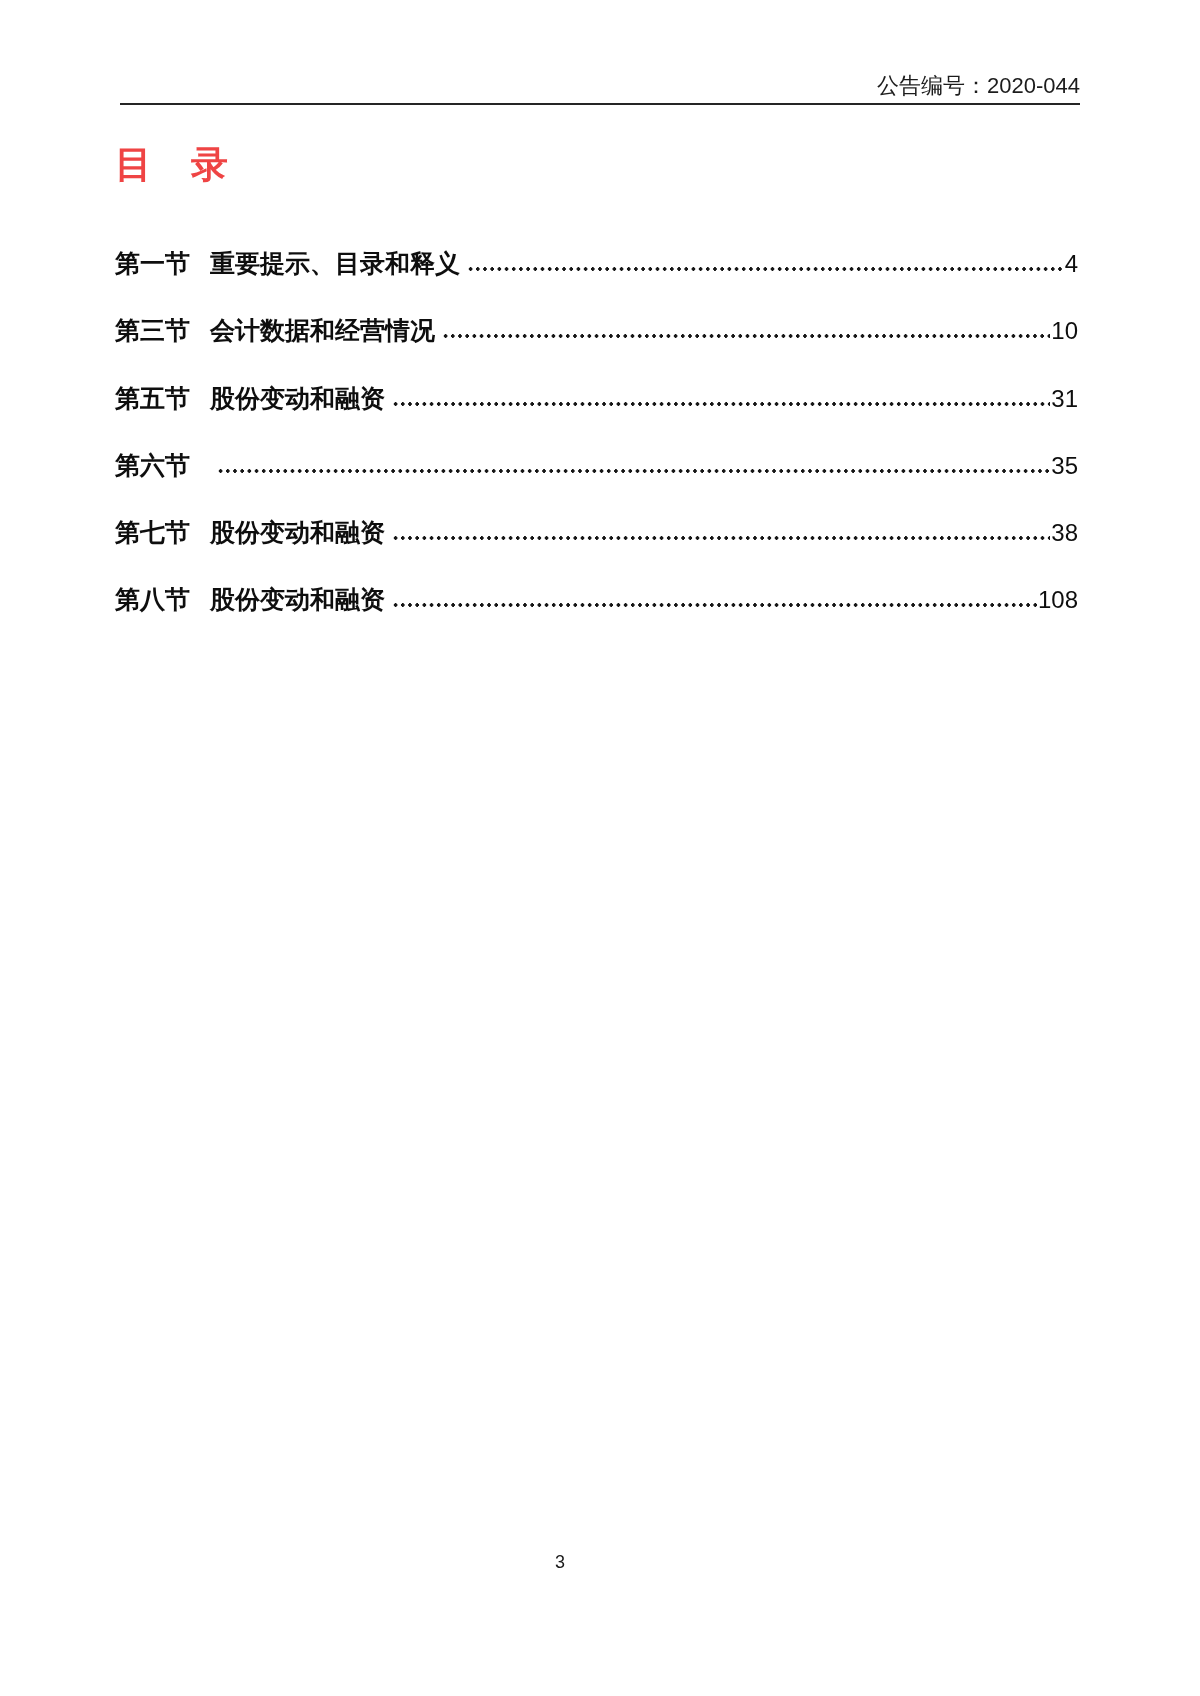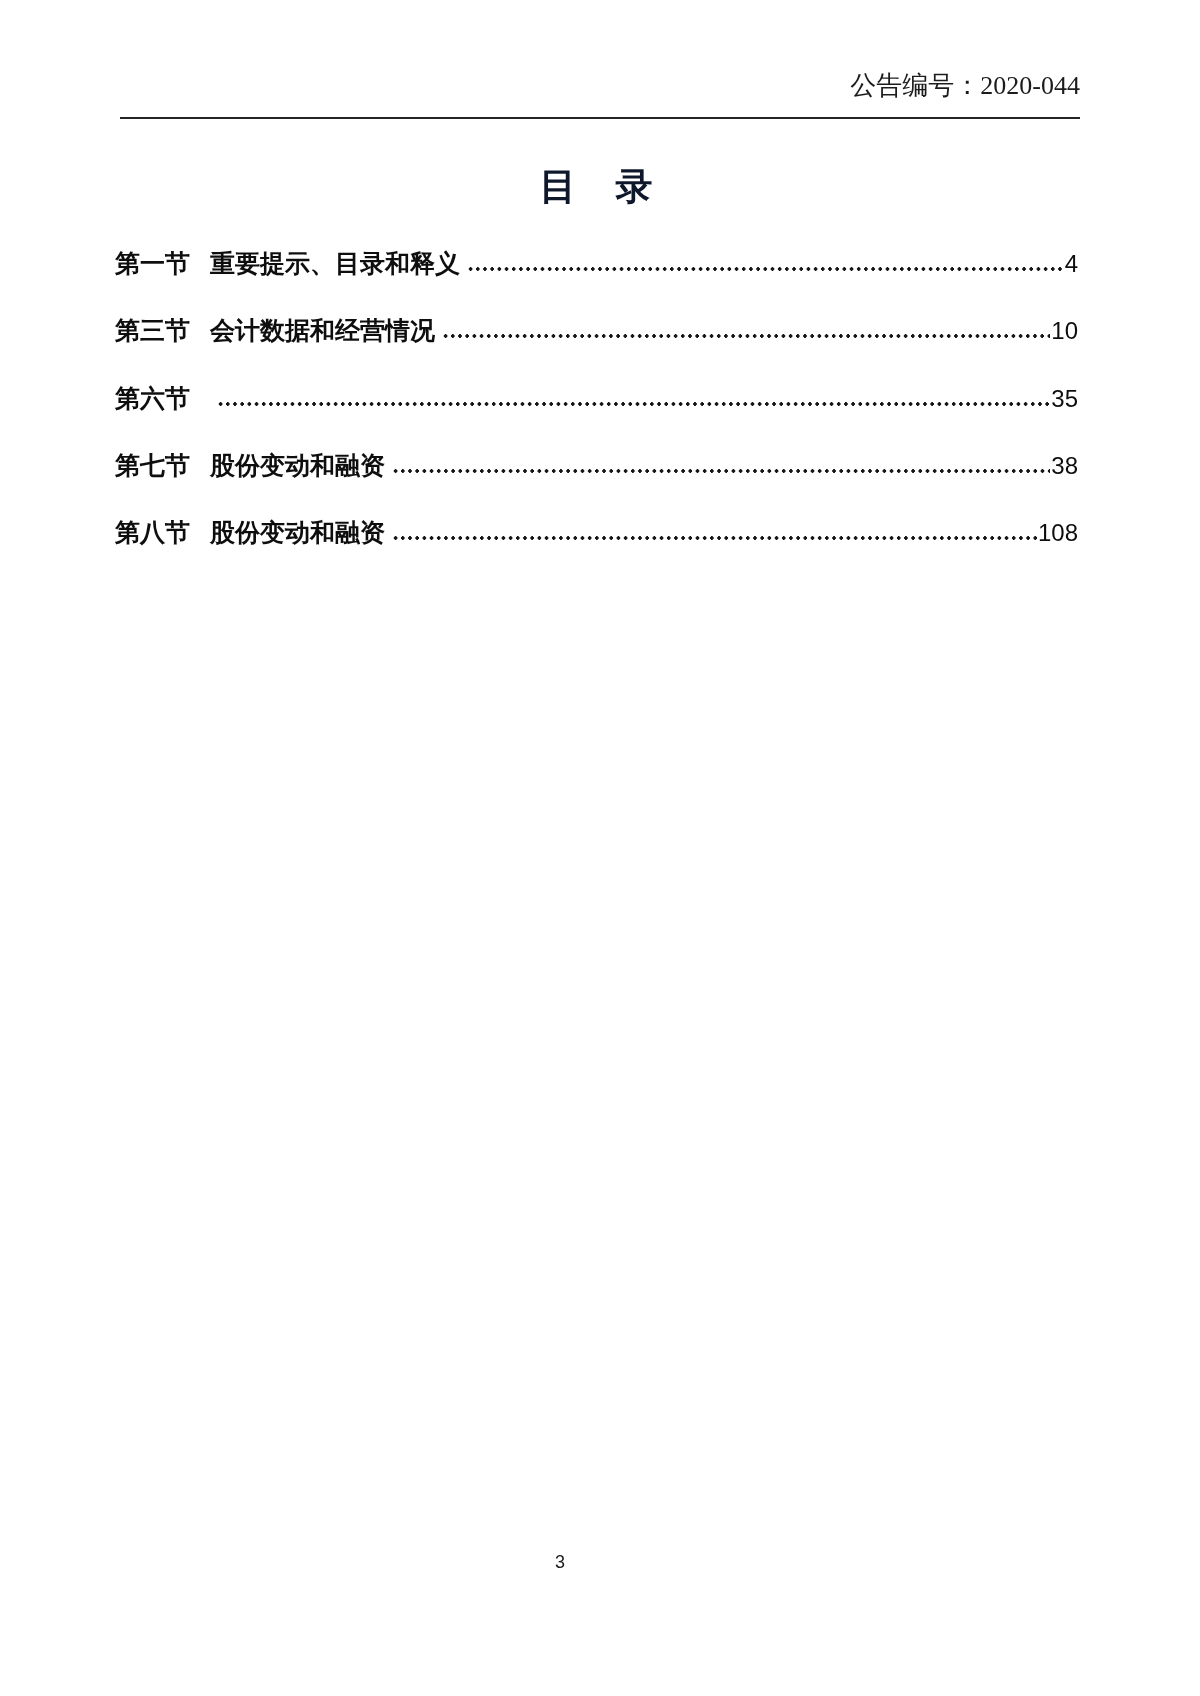--- a/index.html
+++ b/index.html
@@ -16,39 +16,37 @@
     font-family: "Liberation Sans", "DejaVu Sans", sans-serif;
     overflow: hidden;
   }
   
   .header {
     position: absolute;
     top: 72px;
     left: 120px;
     right: 120px;
     text-align: right;
-    font-family: Liberation Serif, serif;
-    font-size: 26px;
+    font-family: Liberation Sans, sans-serif;
+    font-size: 22px;
     line-height: 28px;
     color: #1c1c1c;
-    padding-bottom: 17px;
+    padding-bottom: 3px;
     border-bottom: 2px solid #252525;
   }
   
   .doc-title {
     position: absolute;
     top: 140px;
     left: 115px;
     width: 963px;
-    text-align: center;
     font-size: 37px;
     font-weight: 700;
     letter-spacing: 1px;
-    color: #0f172a;
-    margin-top: 22px;
+    color: #ef4444;
   }
   
   .toc {
     position: absolute;
     top: 249px;
     left: 115px;
     width: 963px;
   }
   .toc-row {
     display: flex;
@@ -115,20 +113,26 @@
 
 
     <div class="toc-row">
       <span class="toc-sec">第三节</span>
       <span class="toc-title">会计数据和经营情况</span>
       <span class="toc-dots"></span>
       <span class="toc-page">10</span>
     </div>
 
 
+    <div class="toc-row">
+      <span class="toc-sec">第五节</span>
+      <span class="toc-title">股份变动和融资</span>
+      <span class="toc-dots"></span>
+      <span class="toc-page">31</span>
+    </div>
 
     <div class="toc-row">
       <span class="toc-sec">第六节</span>
       <span class="toc-dots"></span>
       <span class="toc-page">35</span>
     </div>
 
     <div class="toc-row">
       <span class="toc-sec">第七节</span>
       <span class="toc-title">股份变动和融资</span>

